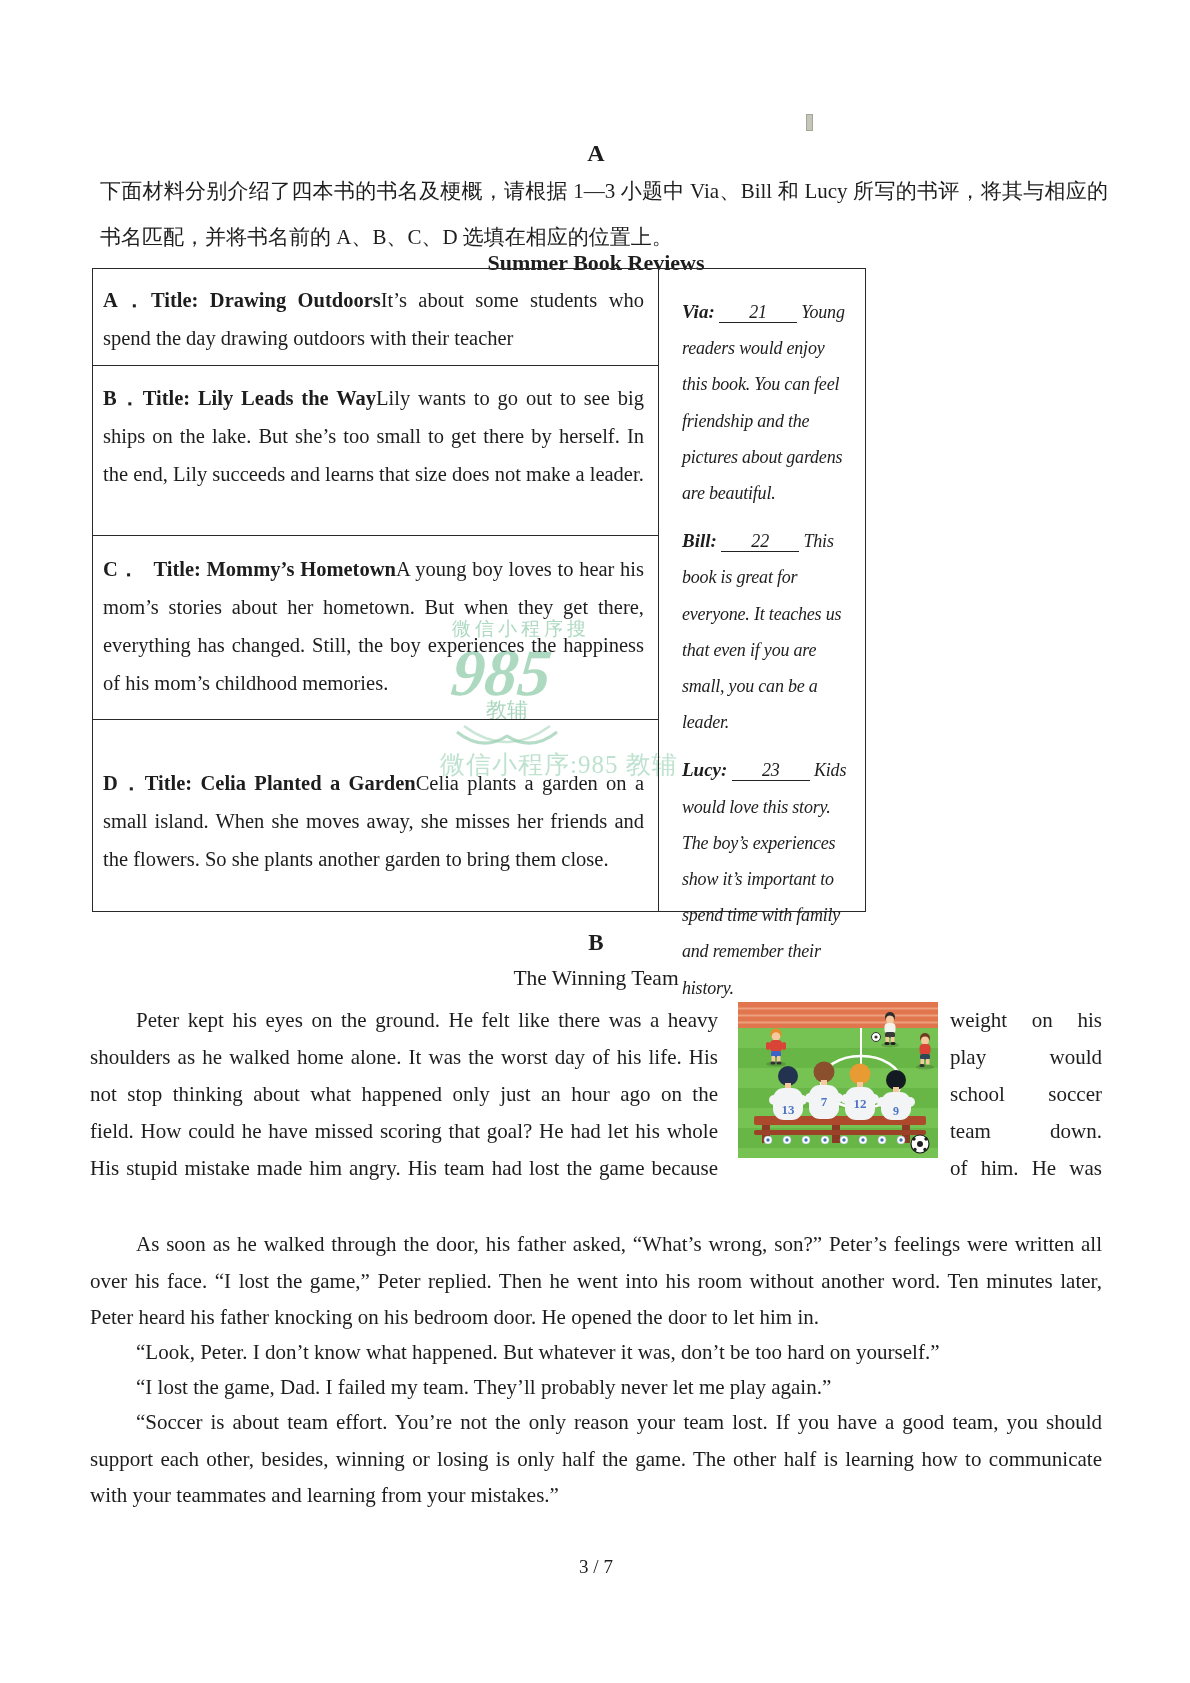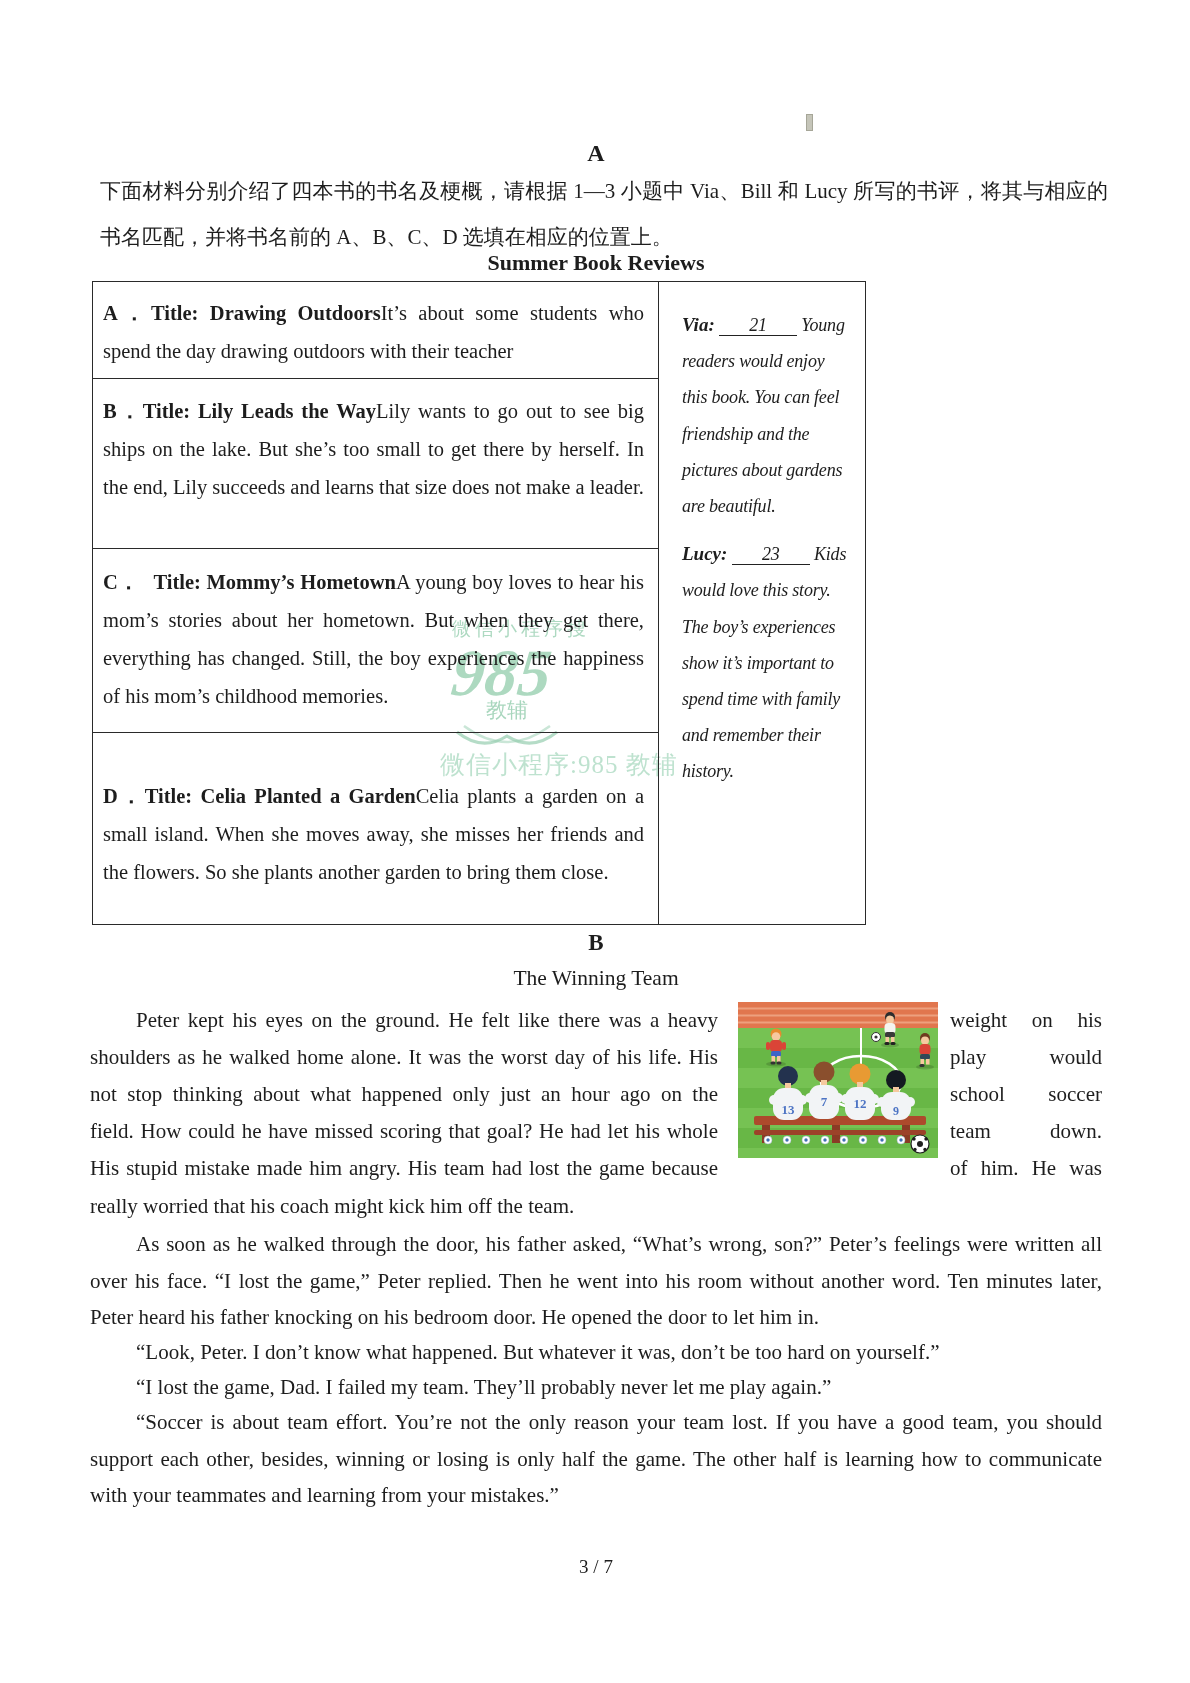--- a/index.html
+++ b/index.html
@@ -12,21 +12,21 @@
     background:#b7b7a8;border:1px solid #90907f;opacity:.8;}
   .sec-heading{position:absolute;left:90px;width:1012px;text-align:center;
     font-weight:bold;font-size:24px;}
   .sec-a{top:140px;}
   .sec-b{top:930px;font-size:23px;}
   .intro{position:absolute;left:100px;top:168px;width:1008px;
     font-size:21px;line-height:46px;text-align:justify;}
   .tbl-title{position:absolute;left:90px;top:250px;width:1012px;text-align:center;
     font-weight:bold;font-size:22px;}
   
-  .booktable{position:absolute;left:92px;top:281px;width:774px;height:644px;
+  .booktable{position:absolute;left:92px;top:268px;width:774px;height:644px;
     border:1.6px solid #2a2a2a;display:flex;box-sizing:border-box;background:transparent;}
   .col-books{width:566px;border-right:1.6px solid #2a2a2a;display:flex;
     flex-direction:column;box-sizing:border-box;}
   .book-row{box-sizing:border-box;padding:12px 14px 0 10px;font-size:20.5px;
     line-height:38px;text-align:justify;}
   .book-row.r0{height:97px;border-bottom:1.6px solid #2a2a2a;}
   .book-row.r1{height:170px;border-bottom:1.6px solid #2a2a2a;padding-top:13px;}
   .book-row.r2{height:184px;border-bottom:1.6px solid #2a2a2a;padding-top:14px;}
   .book-row.r3{flex:1;padding-top:44px;}
   .book-row.r2 .book-label{margin-right:14px;}
@@ -100,20 +100,25 @@
         <b class="book-label">D．</b><b>Title: Celia Planted a Garden</b><span>Celia plants a garden on a small island. When she moves away, she misses her friends and the flowers. So she plants another garden to bring them close.</span>
       </div>
     </div>
     <div class="col-reviews">
       <p class="review">
         <b>Via:</b>
         <span class="blank"><span>21</span></span>
         <span>Young readers would enjoy this book. You can feel friendship and the pictures about gardens are beautiful.</span>
       </p>
       <p class="review">
+        <b>Bill:</b>
+        <span class="blank"><span>22</span></span>
+        <span>This book is great for everyone. It teaches us that even if you are small, you can be a leader.</span>
+      </p>
+      <p class="review">
         <b>Lucy:</b>
         <span class="blank"><span>23</span></span>
         <span>Kids would love this story. The boy’s experiences show it’s important to spend time with family and remember their history.</span>
       </p>
     </div>
   </div>
 
   <div class="sec-heading sec-b">B</div>
   <div class="story-title">The Winning Team</div>
 
@@ -251,21 +256,20 @@
 
     <div class="p1-right">
       <div class="jline">weight on his</div>
       <div class="jline">play would</div>
       <div class="jline">school soccer</div>
       <div class="jline">team down.</div>
       <div class="jline">of him. He was</div>
     </div>
   </div>
 
-  <div class="p1-tail">really worried that his coach might kick him off the team.</div>
 
   <div class="para p2">As soon as he walked through the door, his father asked, “What’s wrong, son?” Peter’s feelings were written all over his face. “I lost the game,” Peter replied. Then he went into his room without another word. Ten minutes later, Peter heard his father knocking on his bedroom door. He opened the door to let him in.</div>
   <div class="para p3">“Look, Peter. I don’t know what happened. But whatever it was, don’t be too hard on yourself.”</div>
   <div class="para p4">“I lost the game, Dad. I failed my team. They’ll probably never let me play again.”</div>
   <div class="para p5">“Soccer is about team effort. You’re not the only reason your team lost. If you have a good team, you should support each other, besides, winning or losing is only half the game. The other half is learning how to communicate with your teammates and learning from your mistakes.”</div>
 
   <div class="pagefoot">3 / 7</div>
 
 </div>
 

